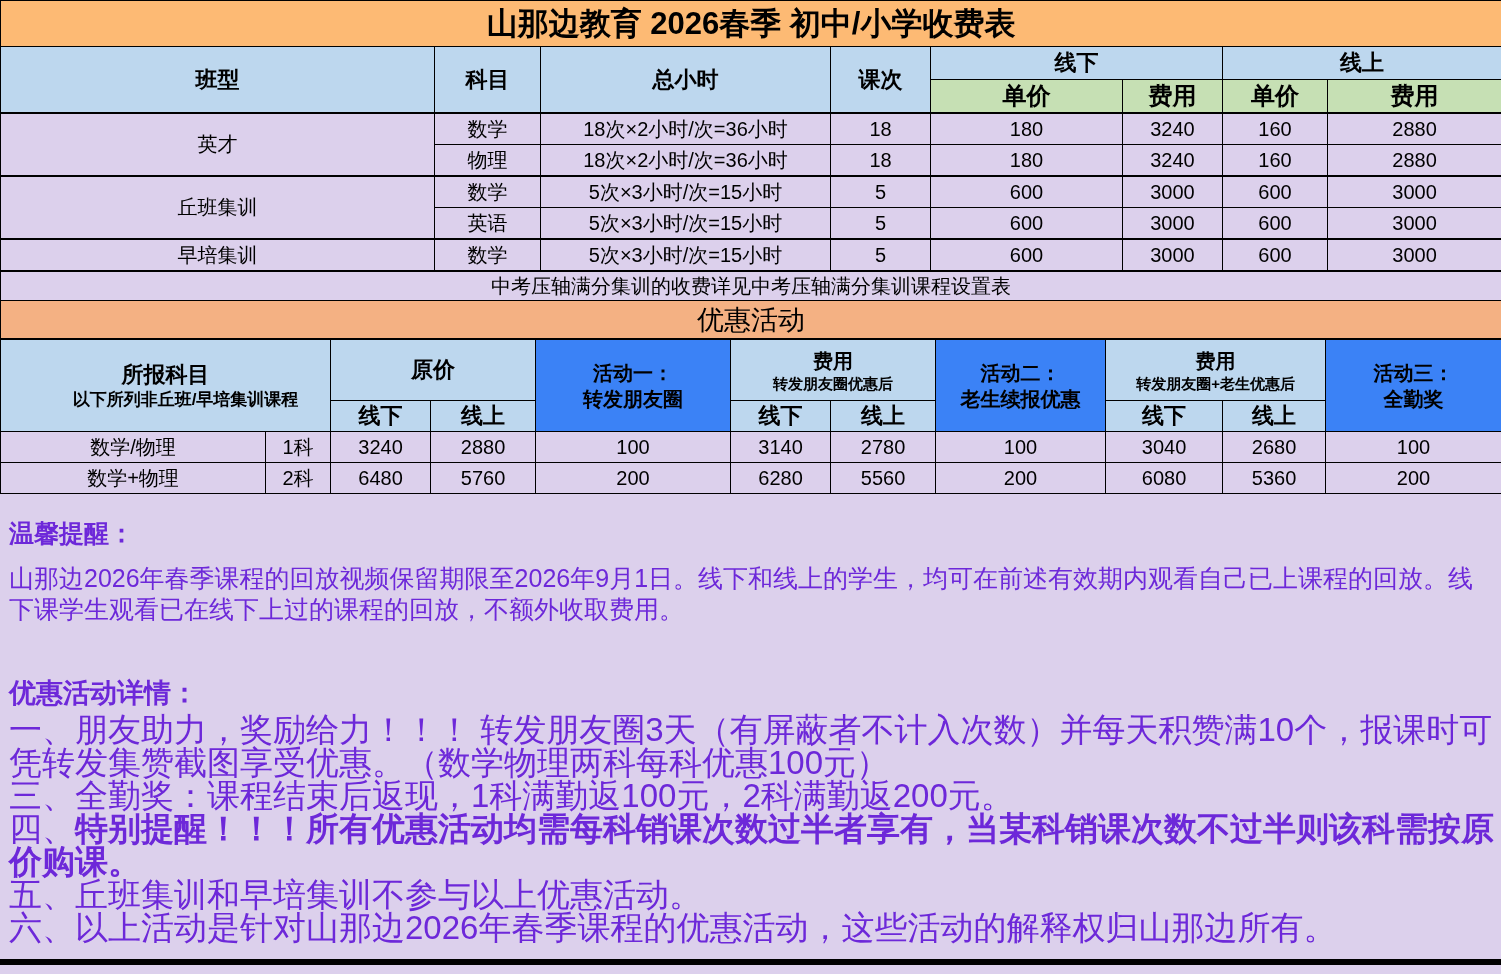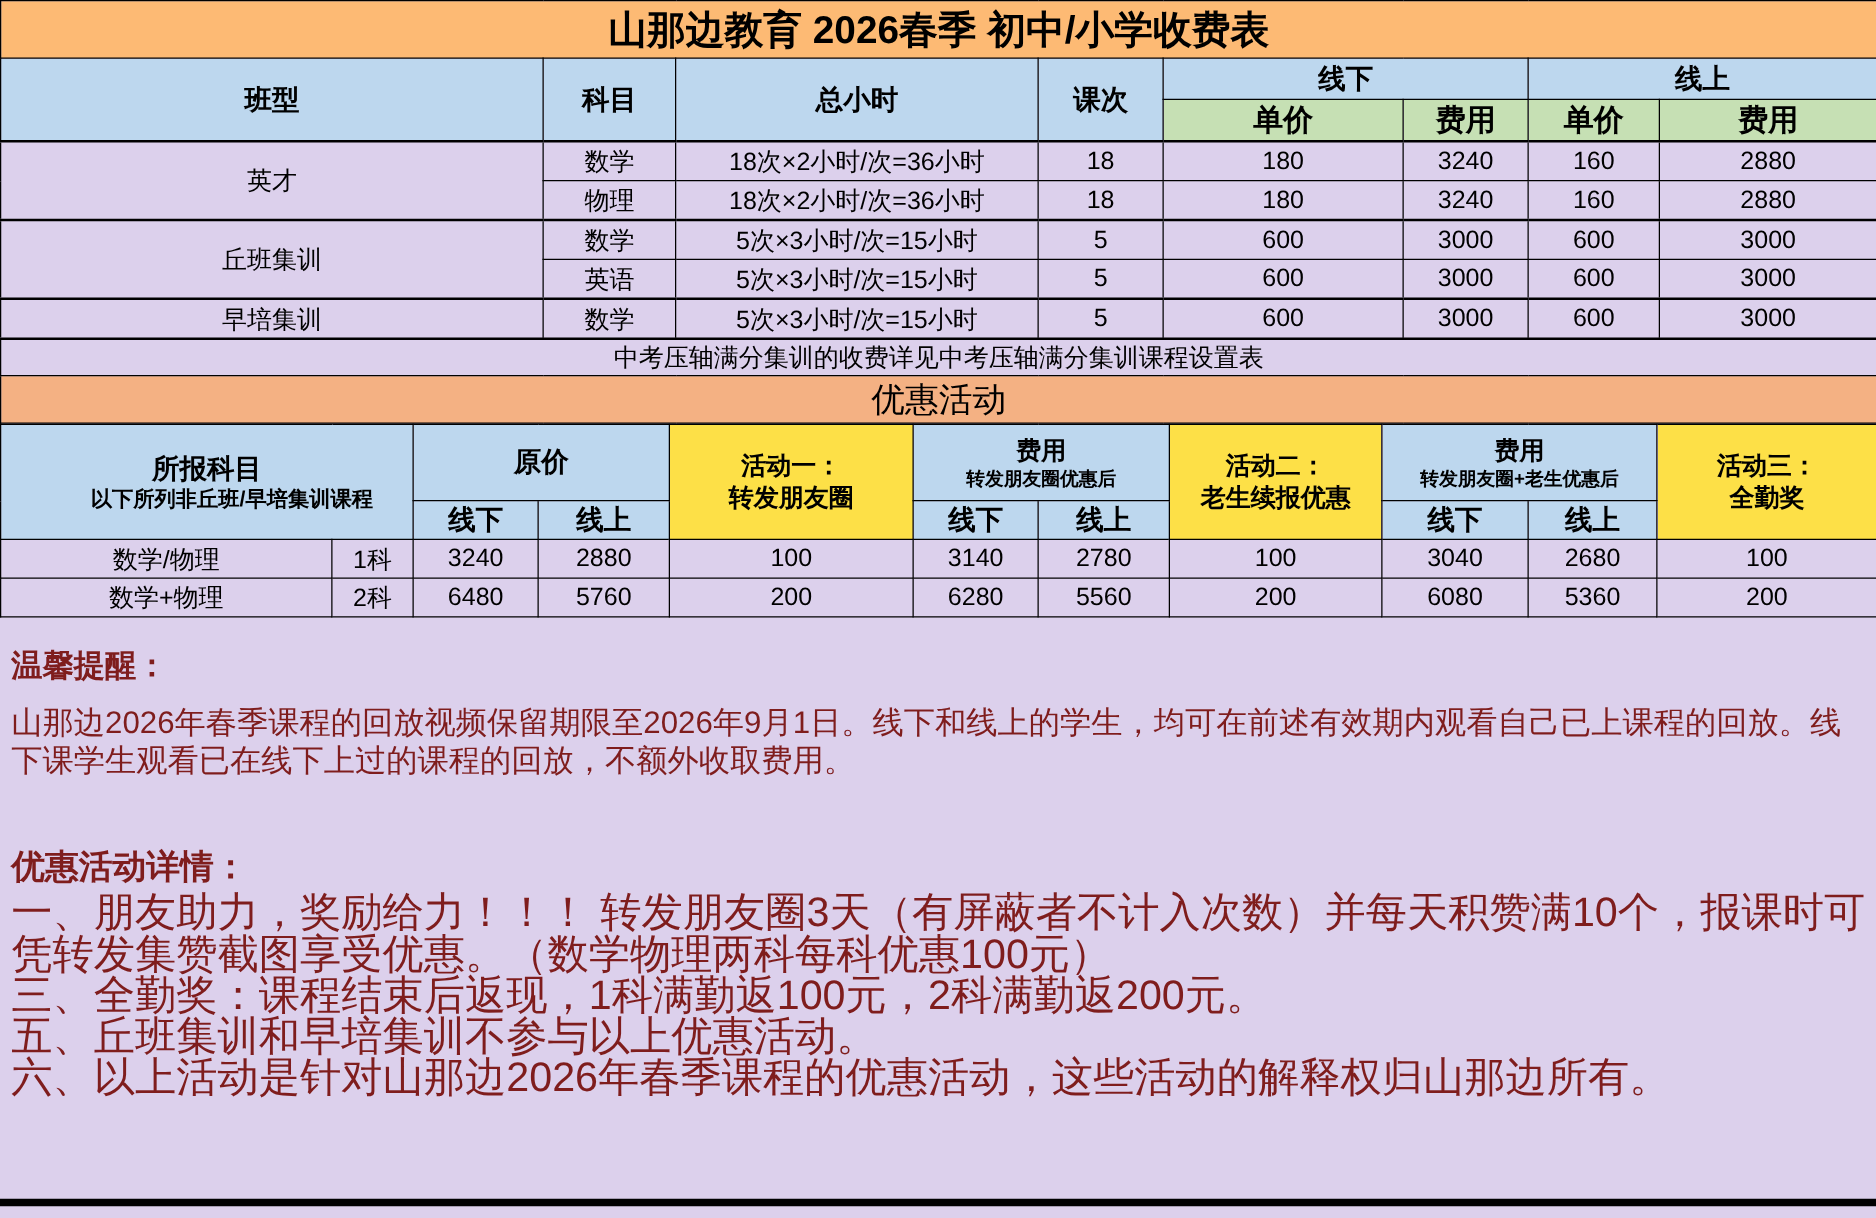--- a/index.html
+++ b/index.html
@@ -29,27 +29,27 @@
   .hdr   { background:#BDD7EE; font-weight:bold; font-size:22px; }
   .hrow1 td { height:32px; }
   .hrow2 td { height:30px; }
   .sub-hdr { background:#C6E0B4; font-weight:bold; font-size:24px; }
   .data td { background:#DCD0EC; font-size:20px; height:30px; }
   tr.group-top td { border-top:2px solid #000; }
   .note-cell { background:#DCD0EC; font-size:20px; height:28px; border-top:2px solid #000 !important; }
   .banner-cell { background:#F4B183; font-weight:normal; font-size:27px; height:37px; }
   .p-hrow1 td { height:60px; }
   .p-hrow2 td { height:30px; }
-  .yellow { background:#fde047; font-weight:bold; font-size:20px; }
+  .yellow { background:#3b82f6; font-weight:bold; font-size:20px; }
   .subjects-cell .l1 { font-size:22px; line-height:28px; font-weight:bold; }
   .subjects-cell .l2 { font-size:17px; line-height:22px; font-weight:bold;margin-left:40px; }
   .act-cell .l1, .act-cell .l2 { font-size:20px; line-height:26px; font-weight:bold; }
   .fee-cell .l1 { font-size:20px; line-height:26px; font-weight:bold; }
   .fee-cell .l2 { font-size:15px; line-height:19px; font-weight:bold; }
-  .red-sec { color:#7f1d1d; padding-left:9px; padding-right:6px; }
+  .red-sec { color:#6d28d9; padding-left:9px; padding-right:6px; }
   .reminder-title { font-weight:bold; font-size:25px; margin-top:24px; line-height:31px; }
   .reminder-body  { font-size:25px; line-height:31px; margin-top:14px; }
   .details-title  { font-weight:bold; font-size:27px; margin-top:52px; line-height:33px; margin-bottom:3px; }
   .detail-item    { font-size:33px; line-height:33px; }
   .detail-item b  { font-weight:bold; }
   .bottom-bar {
     position:absolute; left:0; top:959px;
     width:1501px; height:6px; background:#000;
   }
 </style>
@@ -225,17 +225,18 @@
 
 <div class="red-sec">
   <div class="reminder-title">温馨提醒：</div>
   <div class="reminder-body">山那边2026年春季课程的回放视频保留期限至2026年9月1日。线下和线上的学生，均可在前述有效期内观看自己已上课程的回放。线下课学生观看已在线下上过的课程的回放，不额外收取费用。</div>
 </div>
 
 <div class="red-sec">
   <div class="details-title">优惠活动详情：</div>
   <div class="detail-item">一、朋友助力，奖励给力！！！ 转发朋友圈3天（有屏蔽者不计入次数）并每天积赞满10个，报课时可凭转发集赞截图享受优惠。（数学物理两科每科优惠100元）</div>
   <div class="detail-item">三、全勤奖：课程结束后返现，1科满勤返100元，2科满勤返200元。</div>
+  <div class="detail-item"><span>四、</span><b>特别提醒！！！所有优惠活动均需每科销课次数过半者享有，当某科销课次数不过半则该科需按原价购课。</b></div>
   <div class="detail-item">五、丘班集训和早培集训不参与以上优惠活动。</div>
   <div class="detail-item">六、以上活动是针对山那边2026年春季课程的优惠活动，这些活动的解释权归山那边所有。</div>
 </div>
 
 <div class="bottom-bar"></div>
 
 </body></html>

